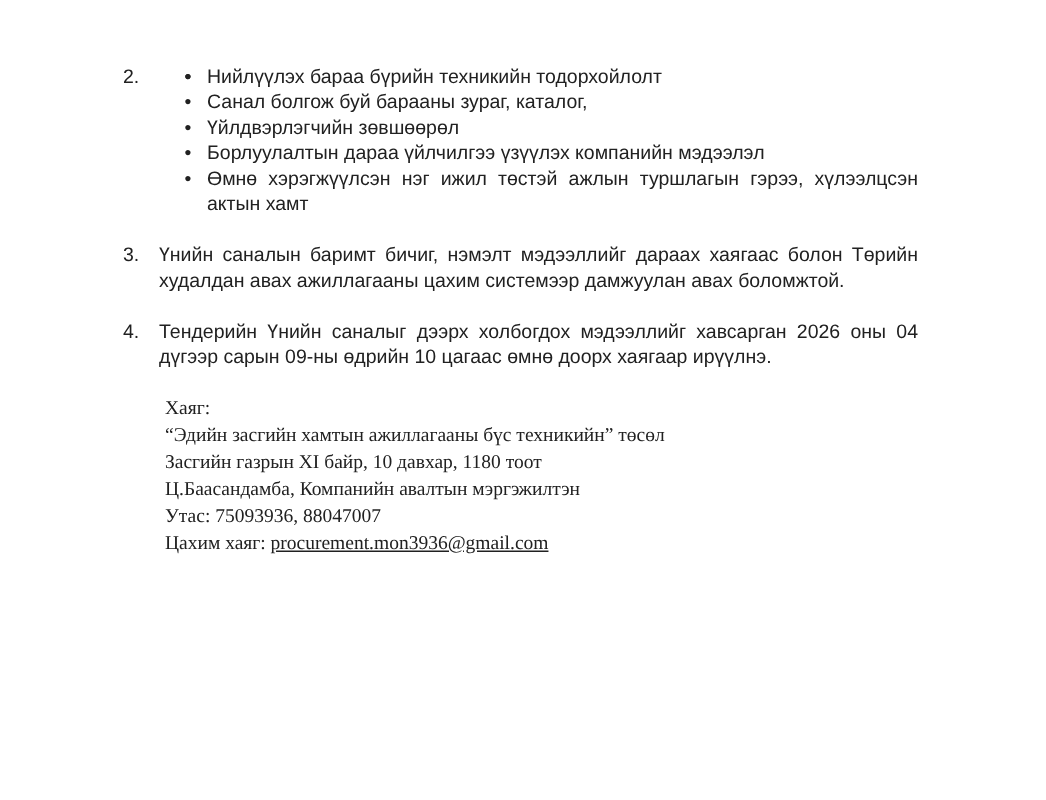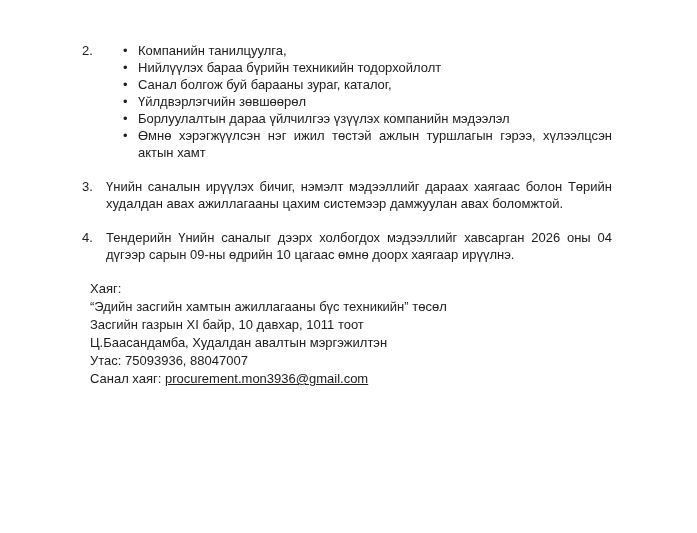--- a/index.html
+++ b/index.html
@@ -44,42 +44,42 @@
     padding-left: 32px;
     text-align: justify;
   }
   ul.bullets li .dot {
     position: absolute;
     left: 17px;
     top: 0;
   }
   .address {
     margin-top: 17px;
-    margin-left: 8px;
+    margin-left: 28px;
     line-height: 18px;
+    font-family: Liberation Serif, serif;
   }
   .email-link {
     color: inherit;
     text-decoration: underline;
     cursor: pointer;
   }
 </style>
 </head>
 <body>
 
 <div class="page">
   <div class="content">
 
     <div class="num-item">
       <span class="num">2.</span>
       <div class="item-body">
         <ul class="bullets">
           <li>
             <span class="dot">•</span>
-            <span>Компанийн танилцуулга,</span>
           </li>
           <li>
             <span class="dot">•</span>
             <span>Нийлүүлэх бараа бүрийн техникийн тодорхойлолт</span>
           </li>
           <li>
             <span class="dot">•</span>
             <span>Санал болгож буй барааны зураг, каталог,</span>
           </li>
           <li>
@@ -94,36 +94,36 @@
             <span class="dot">•</span>
             <span>Өмнө хэрэгжүүлсэн нэг ижил төстэй ажлын туршлагын гэрээ, хүлээлцсэн актын хамт</span>
           </li>
         </ul>
       </div>
     </div>
 
     <div class="num-item">
       <span class="num">3.</span>
       <div class="item-body">
-        <p>Үнийн саналын ирүүлэх бичиг, нэмэлт мэдээллийг дараах хаягаас болон Төрийн худалдан авах ажиллагааны цахим системээр дамжуулан авах боломжтой.</p>
+        <p>Үнийн саналын баримт бичиг, нэмэлт мэдээллийг дараах хаягаас болон Төрийн худалдан авах ажиллагааны цахим системээр дамжуулан авах боломжтой.</p>
       </div>
     </div>
 
     <div class="num-item">
       <span class="num">4.</span>
       <div class="item-body">
         <p>Тендерийн Үнийн саналыг дээрх холбогдох мэдээллийг хавсарган 2026 оны 04 дүгээр сарын 09-ны өдрийн 10 цагаас өмнө доорх хаягаар ирүүлнэ.</p>
       </div>
     </div>
 
     <div class="address">
       <p>Хаяг:</p>
       <p>“Эдийн засгийн хамтын ажиллагааны бүс техникийн” төсөл</p>
-      <p>Засгийн газрын XI байр, 10 давхар, 1011 тоот</p>
-      <p>Ц.Баасандамба, Худалдан авалтын мэргэжилтэн</p>
+      <p>Засгийн газрын XI байр, 10 давхар, 1180 тоот</p>
+      <p>Ц.Баасандамба, Компанийн авалтын мэргэжилтэн</p>
       <p>Утас: 75093936, 88047007</p>
       <p>
-        <span>Санал хаяг: </span><a class="email-link">procurement.mon3936@gmail.com</a>
+        <span>Цахим хаяг: </span><a class="email-link">procurement.mon3936@gmail.com</a>
       </p>
     </div>
 
   </div>
 </div>
 
 </body></html>

